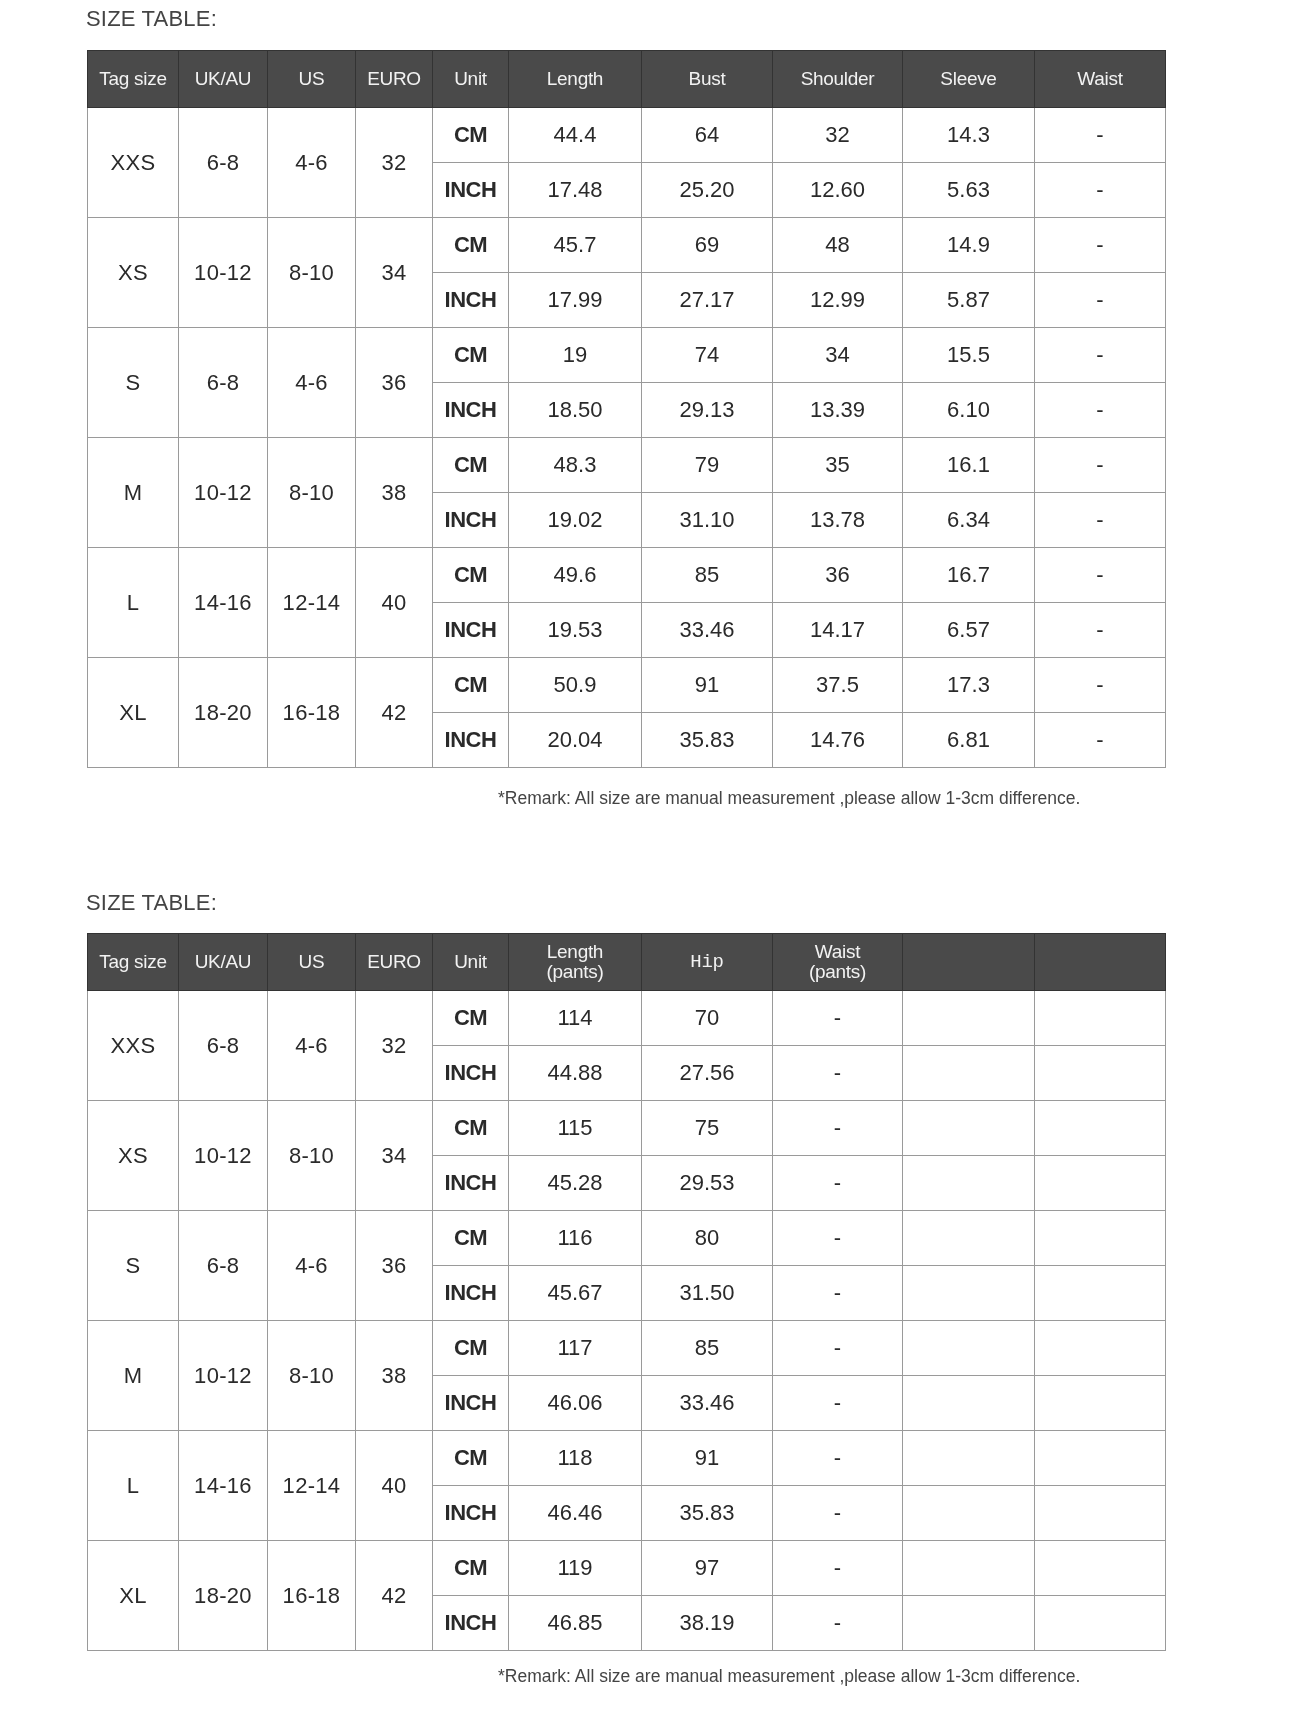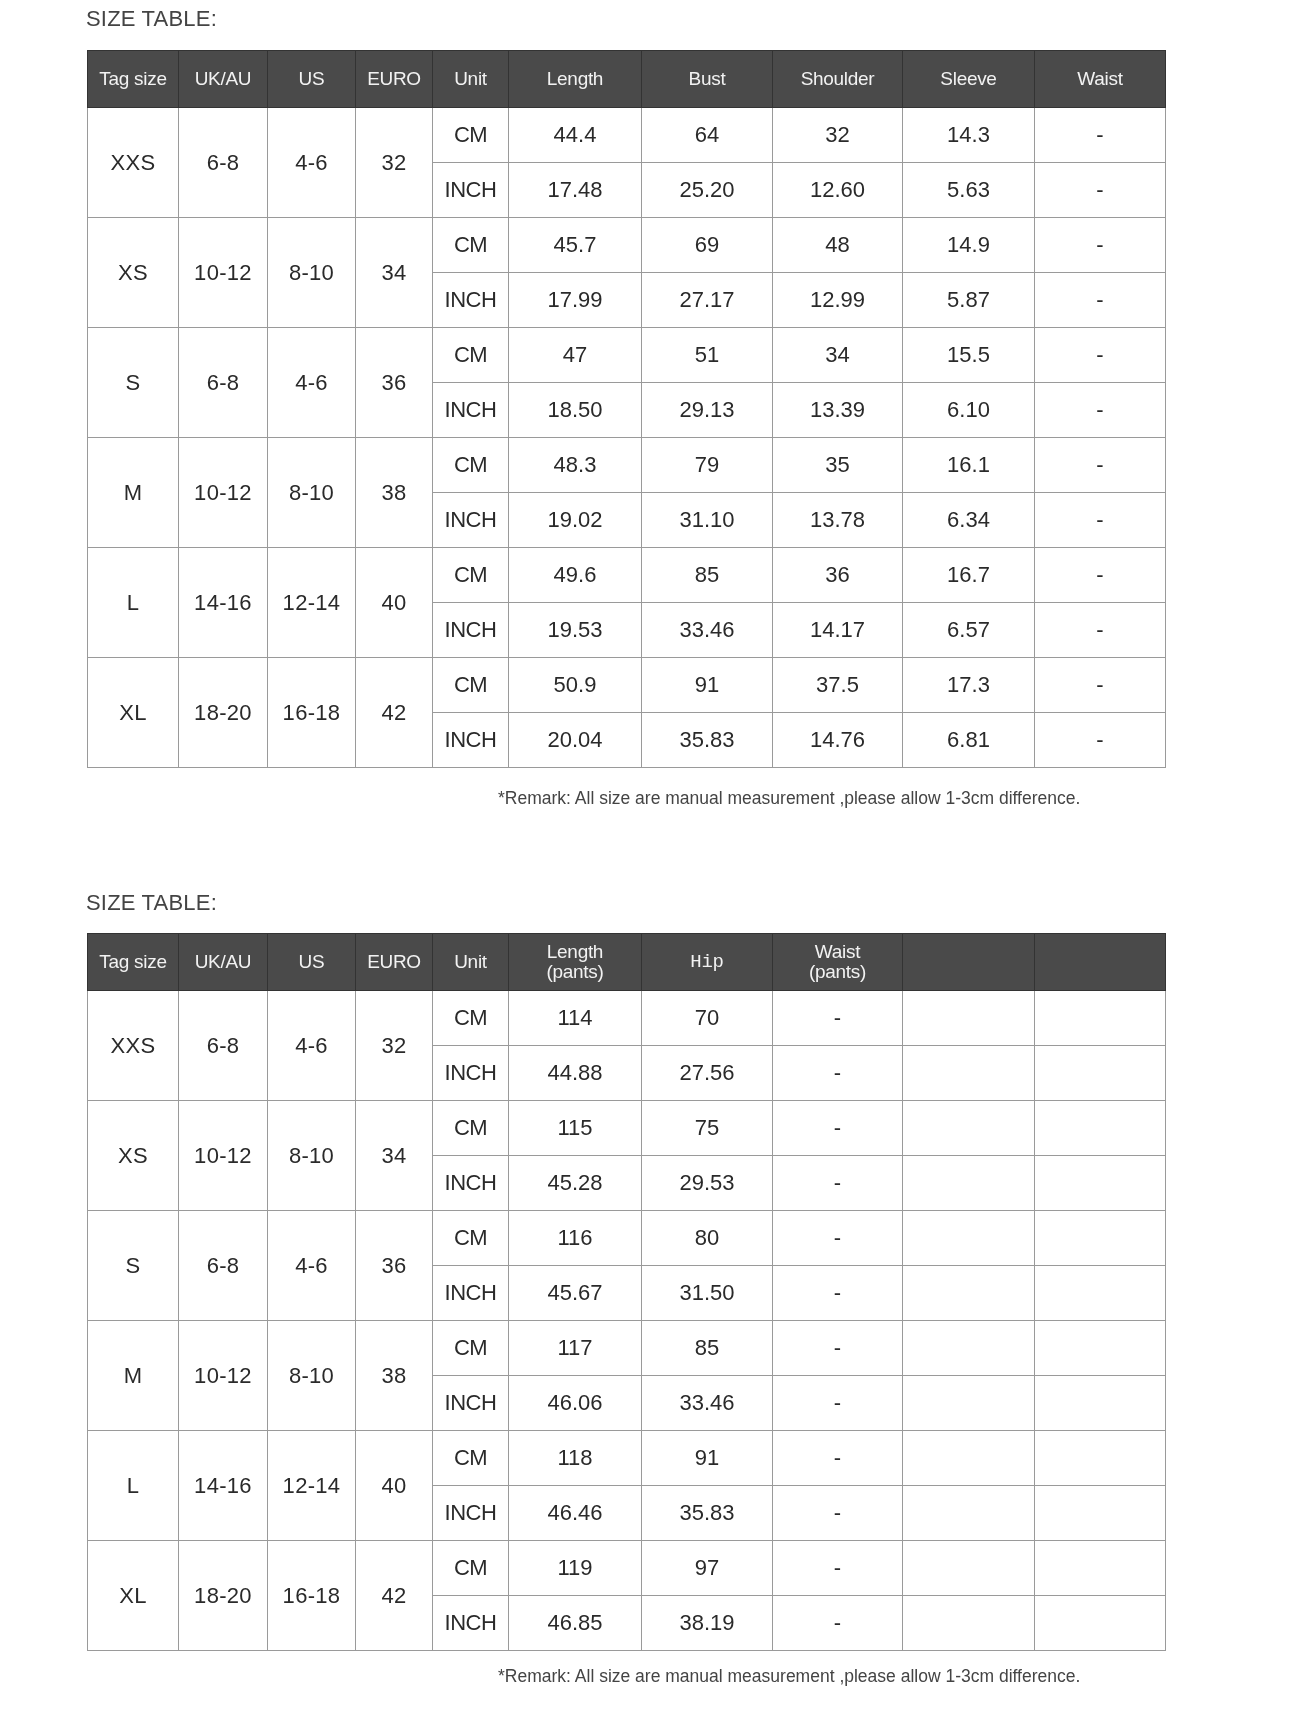--- a/index.html
+++ b/index.html
@@ -8,21 +8,21 @@
   .section-title { position: absolute; left: 86px; font-size: 22px; color: #444;
                    letter-spacing: 0.2px; line-height: 26px; }
   table.size-table { position: absolute; left: 87px; width: 1078px; border-collapse: collapse;
                      table-layout: fixed; }
   table.size-table th { background: #4a4a4a; color: #f2f2f2; font-weight: normal;
                         font-size: 19px; height: 56px; padding: 0; border: 1px solid #333;
                         text-align: center; vertical-align: middle; line-height: 20px; letter-spacing: -0.3px; }
   table.size-table td { border: 1px solid #9a9a9a; text-align: center; vertical-align: middle;
                         height: 54px; padding: 0; font-size: 22px; color: #2a2a2a; }
   td.size-cell { font-size: 22px; color: #111; letter-spacing: 0.3px; }
-  td.unit-cell { font-size: 17px; color: #111; font-weight: normal; letter-spacing: -0.5px; }
+  td.unit-cell { font-size: 17px; color: #111; font-weight: bold; letter-spacing: -0.5px; }
   td.value-cell { color: #333; }
   td.dash-cell { font-size: 16px; color: #444; }
   .remark { position: absolute; left: 478px; font-size: 17.5px; color: #444; white-space: nowrap; margin-left: 20px; }
 </style>
 </head>
 <body>
 
 <div class="section-title" style="top:6px;">SIZE TABLE:</div>
 <table class="size-table" style="top:50px;">
   <colgroup>
@@ -91,22 +91,22 @@
         <td class="value-cell">12.99</td>
         <td class="value-cell">5.87</td>
         <td class="dash-cell">-</td>
       </tr>
       <tr>
         <td rowspan="2" class="size-cell">S</td>
         <td rowspan="2" class="size-cell">6-8</td>
         <td rowspan="2" class="size-cell">4-6</td>
         <td rowspan="2" class="size-cell">36</td>
         <td class="unit-cell">CM</td>
-        <td class="value-cell">47</td>
-        <td class="value-cell">51</td>
+        <td class="value-cell">19</td>
+        <td class="value-cell">74</td>
         <td class="value-cell">34</td>
         <td class="value-cell">15.5</td>
         <td class="dash-cell">-</td>
       </tr>
       <tr>
         <td class="unit-cell">INCH</td>
         <td class="value-cell">18.50</td>
         <td class="value-cell">29.13</td>
         <td class="value-cell">13.39</td>
         <td class="value-cell">6.10</td>

